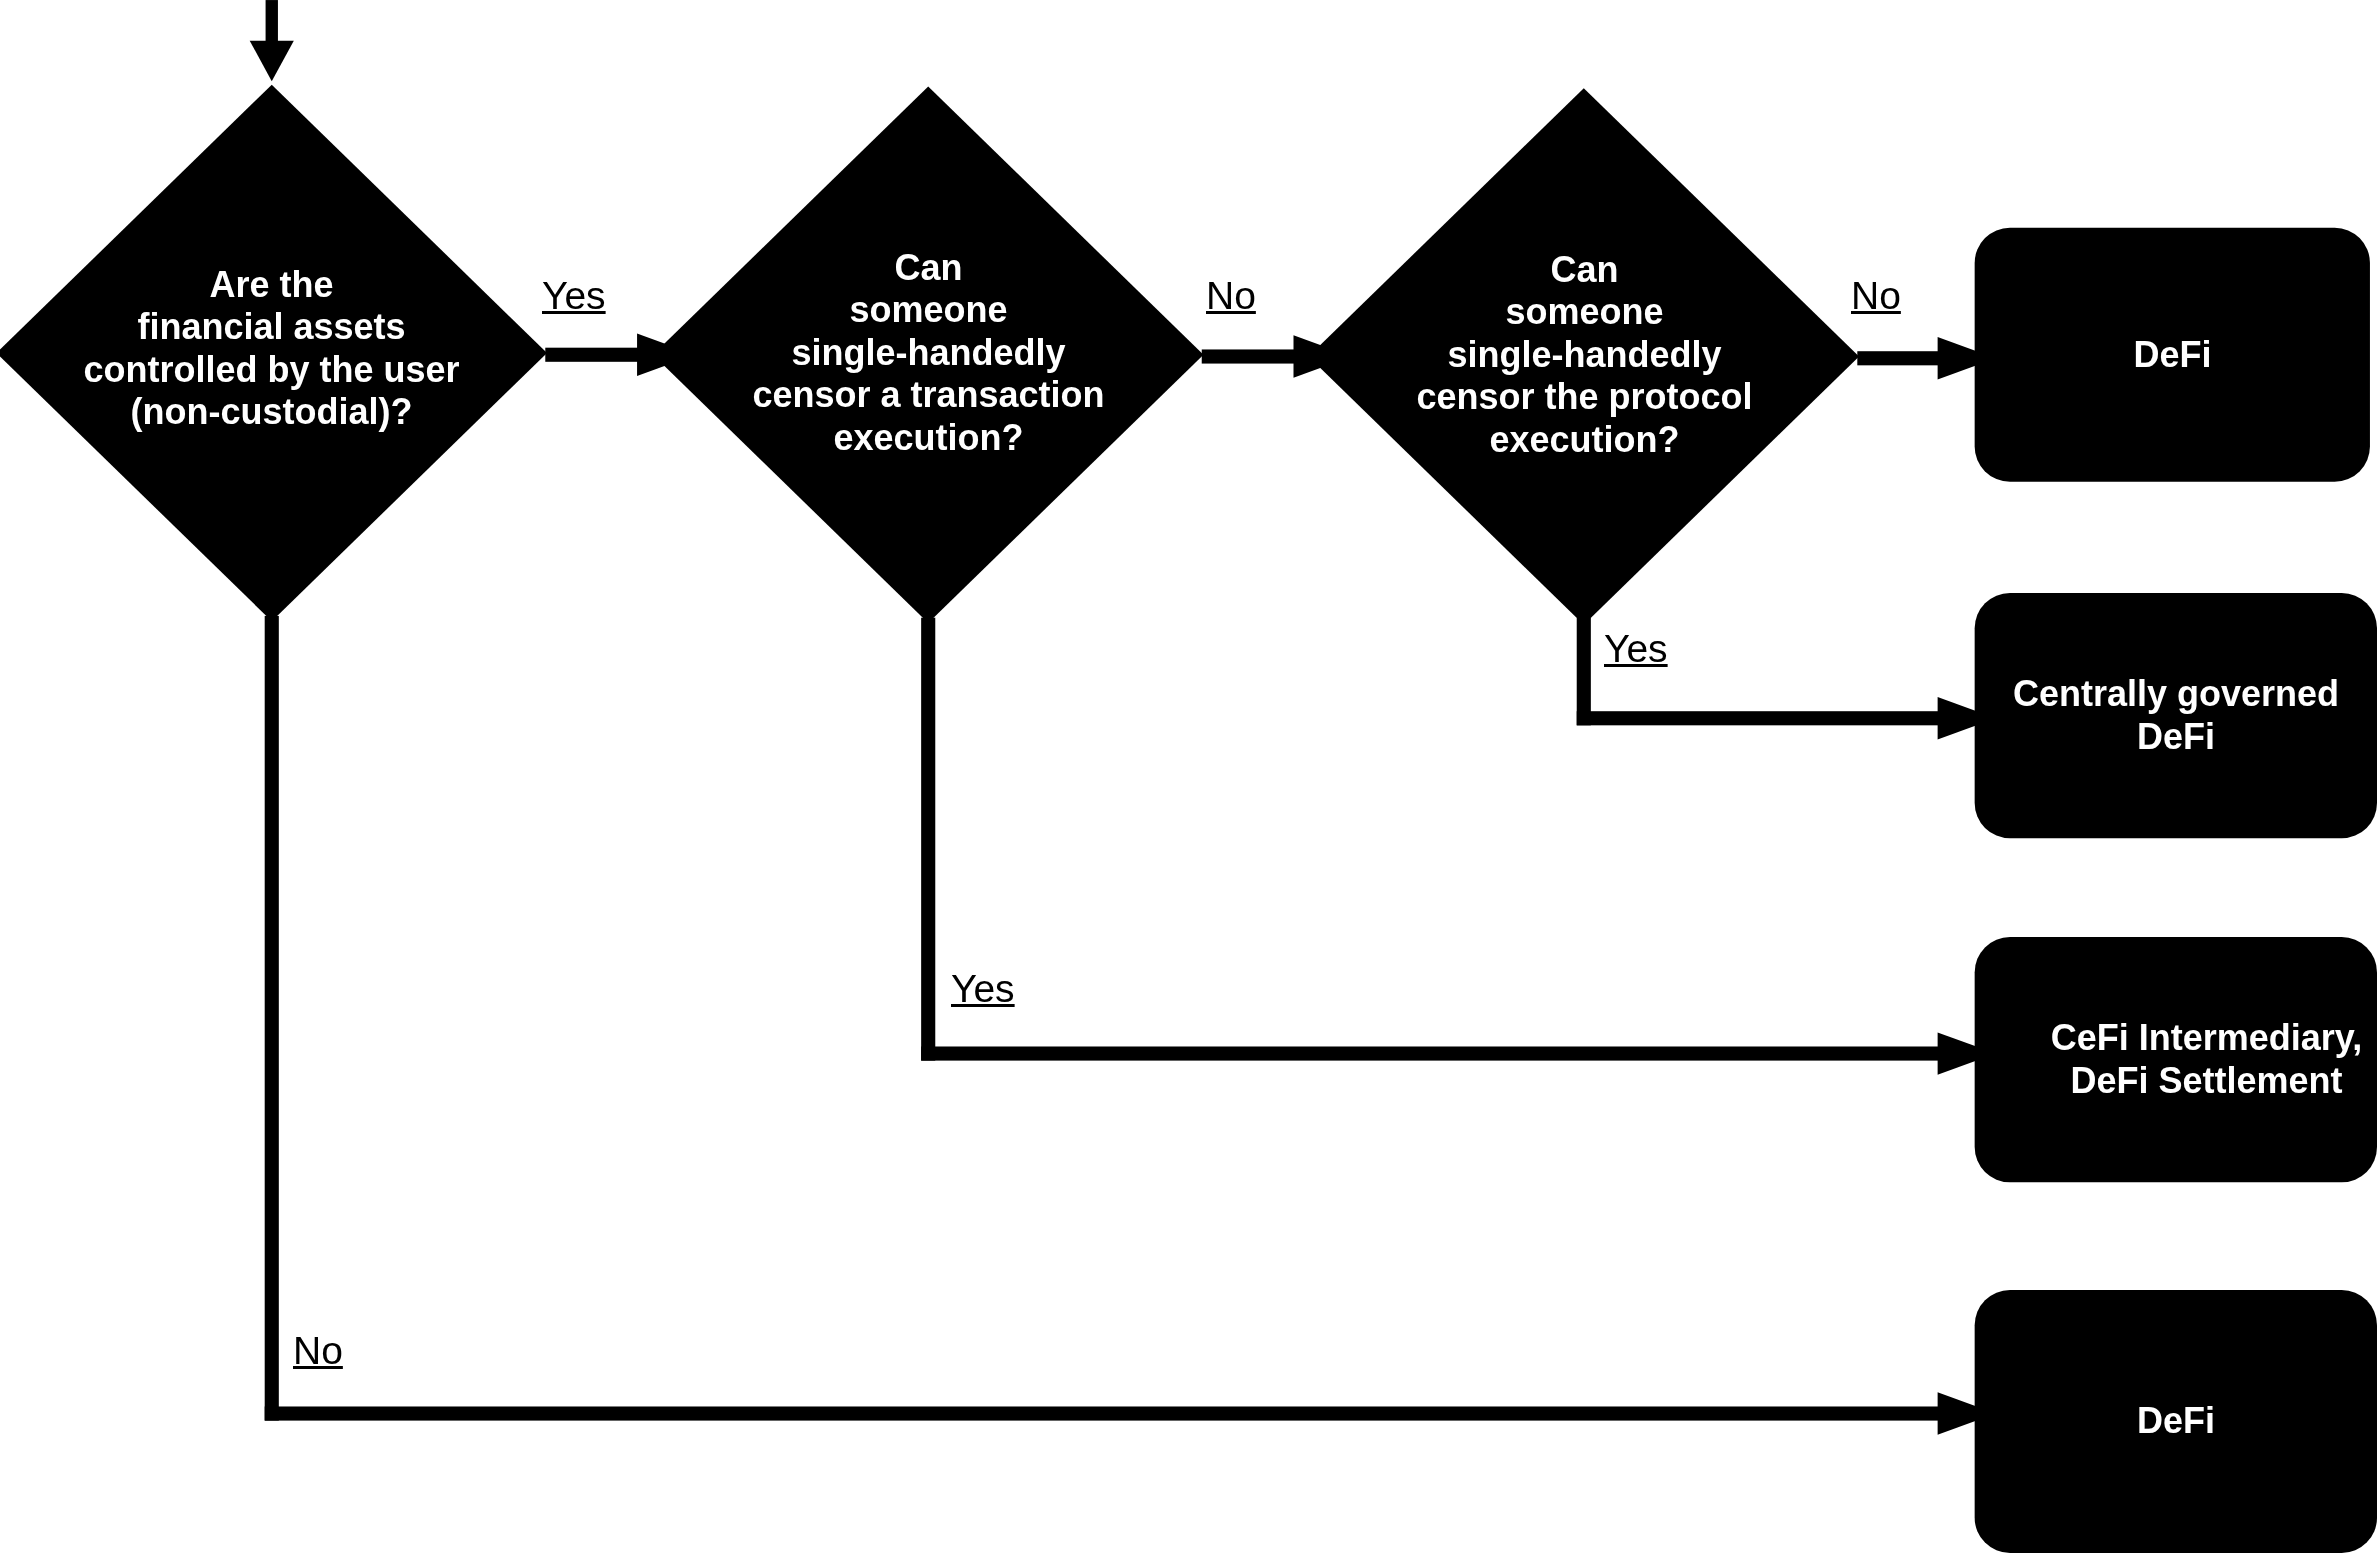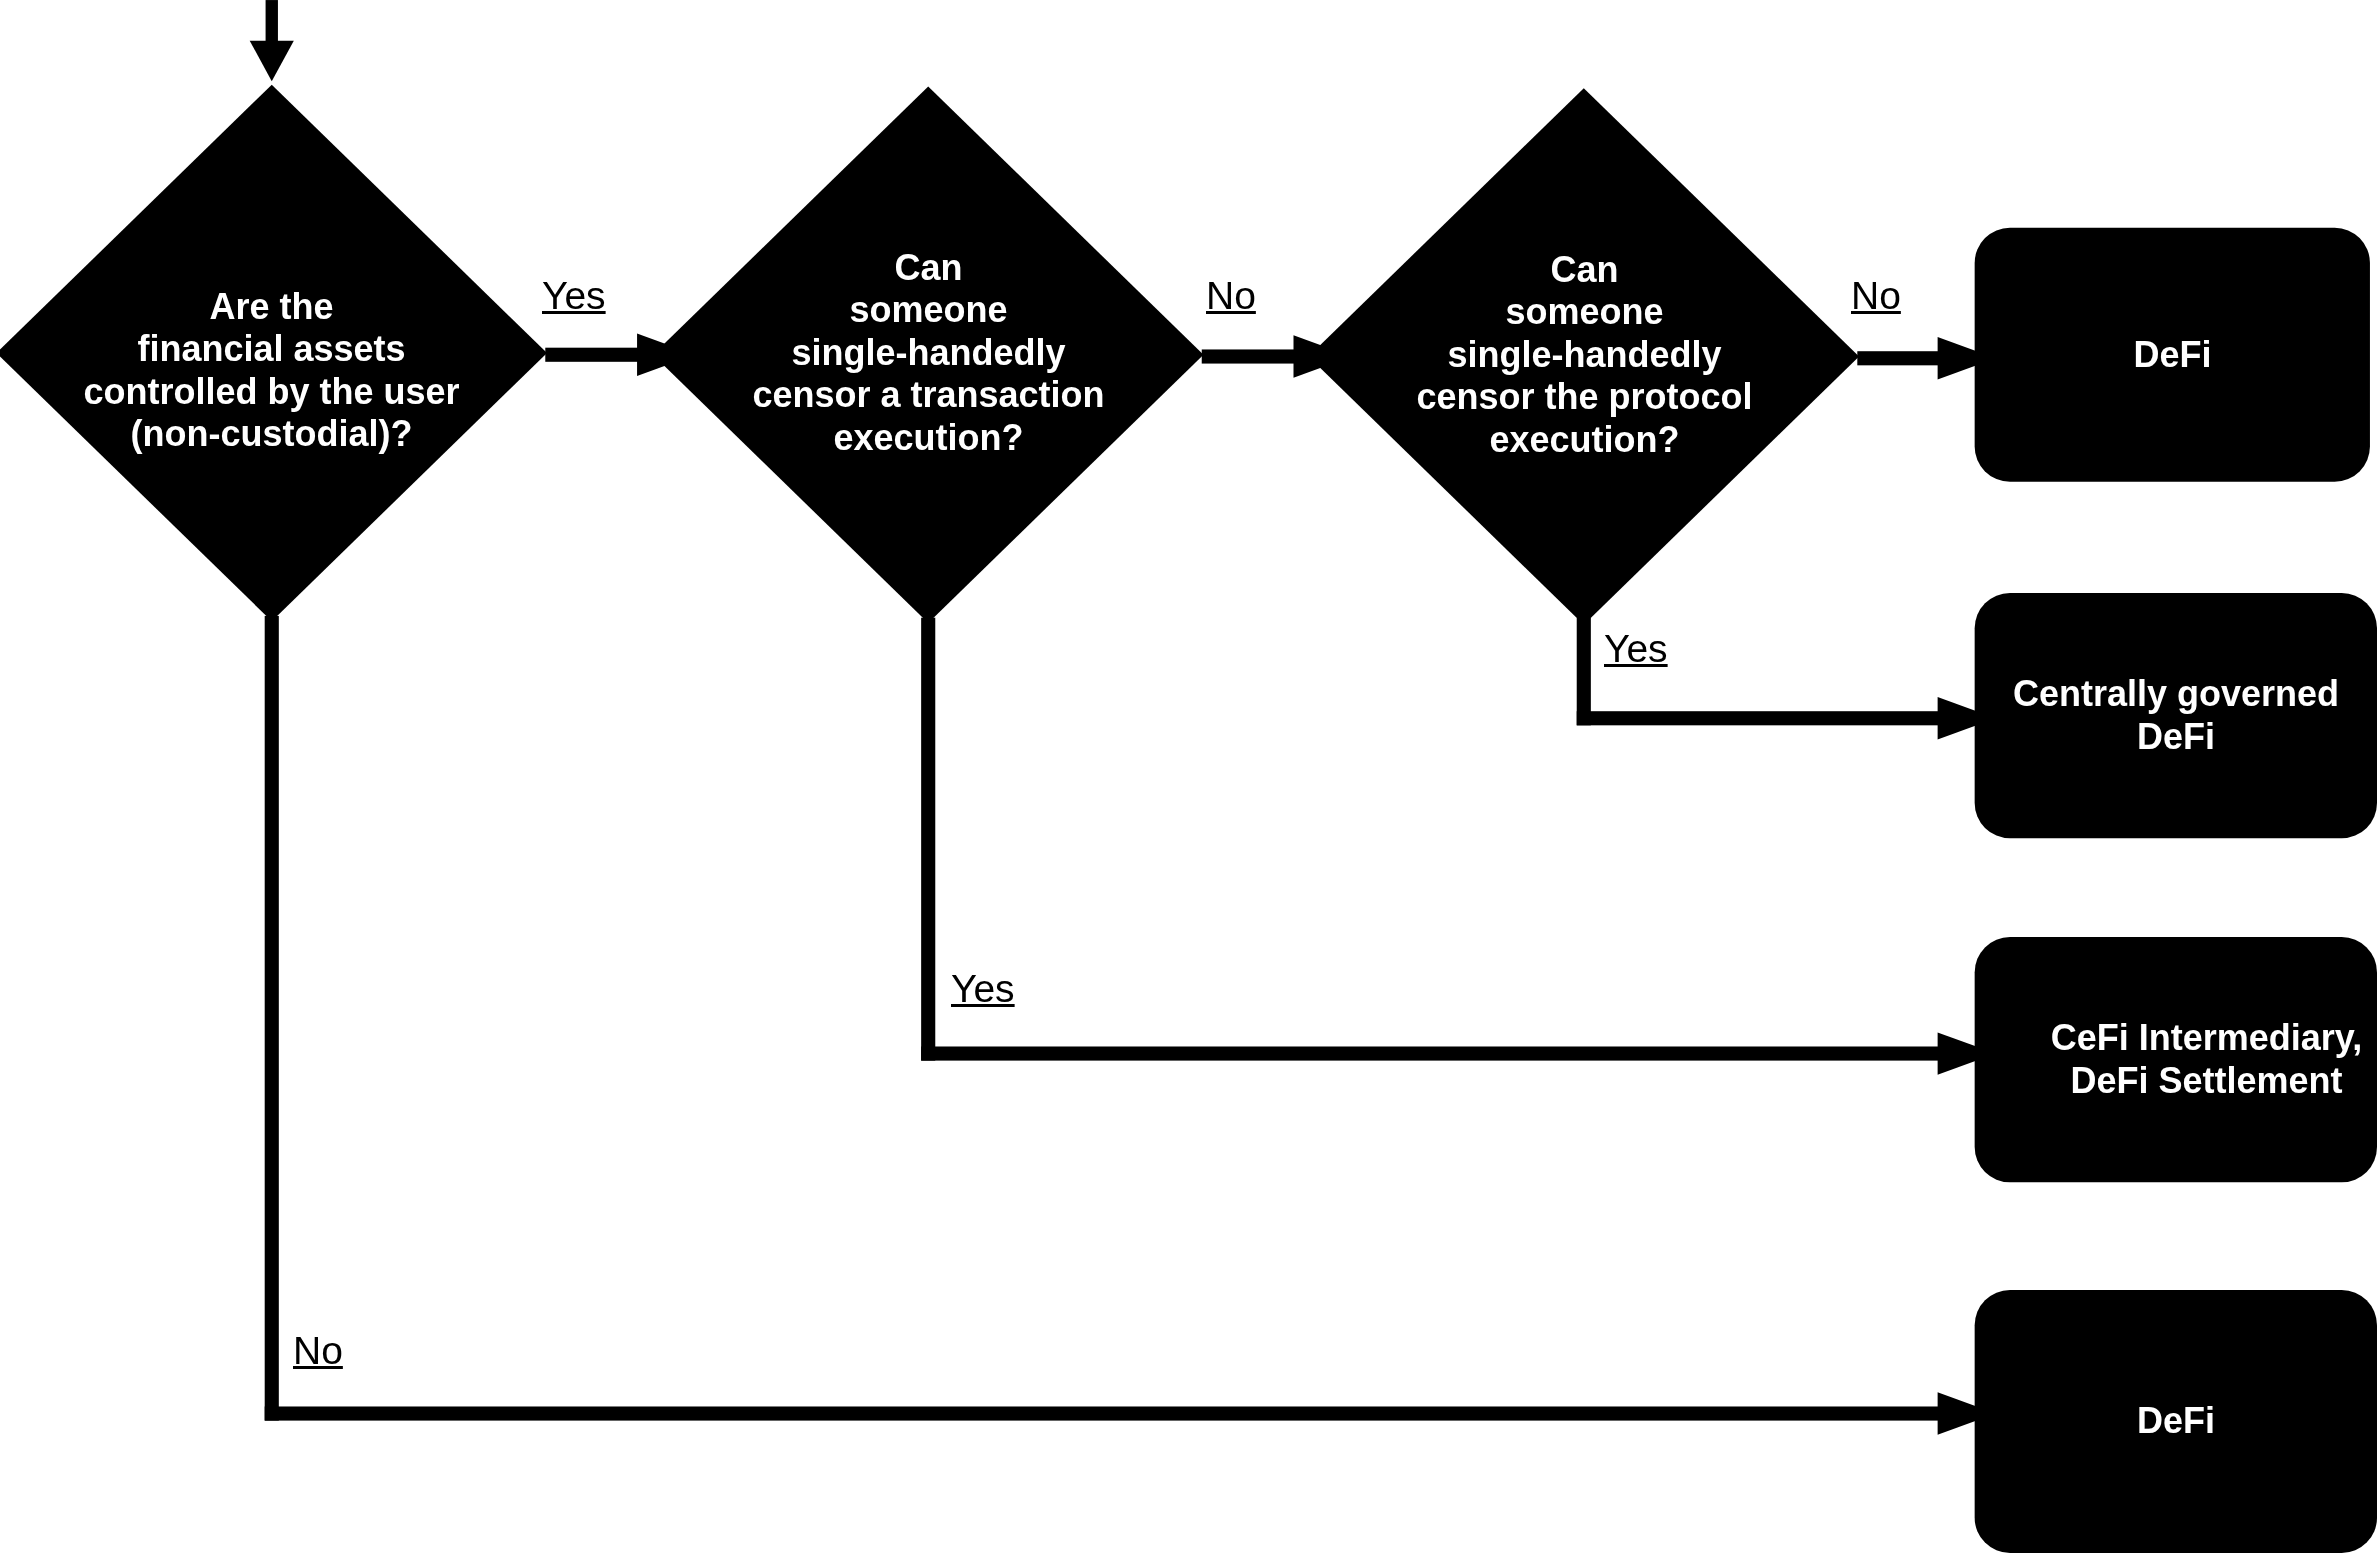--- a/index.html
+++ b/index.html
@@ -105,21 +105,21 @@
     </g>
 
     <g>
       <rect x="300" y="698" width="16" height="912" fill="#000000"></rect>
       <rect x="300" y="1594" width="1950" height="16" fill="#000000"></rect>
       <polygon points="2196,1578 2262,1602 2196,1626" fill="#000000"></polygon>
     </g>
 
   </svg>
 
-  <div class="node-label" style="left:42px; top:194px; width:459px; height:353px; font-size:36px;">Are the
+  <div class="node-label" style="left:42px; top:172px; width:459px; height:353px; font-size:36px;">Are the
 financial assets
 controlled by the user
 (non-custodial)?</div>
 
   <div class="node-label" style="left:699px; top:159px; width:459px; height:388px; font-size:36px;">Can
 someone
 single-handedly
 censor a transaction
 execution?</div>
 

